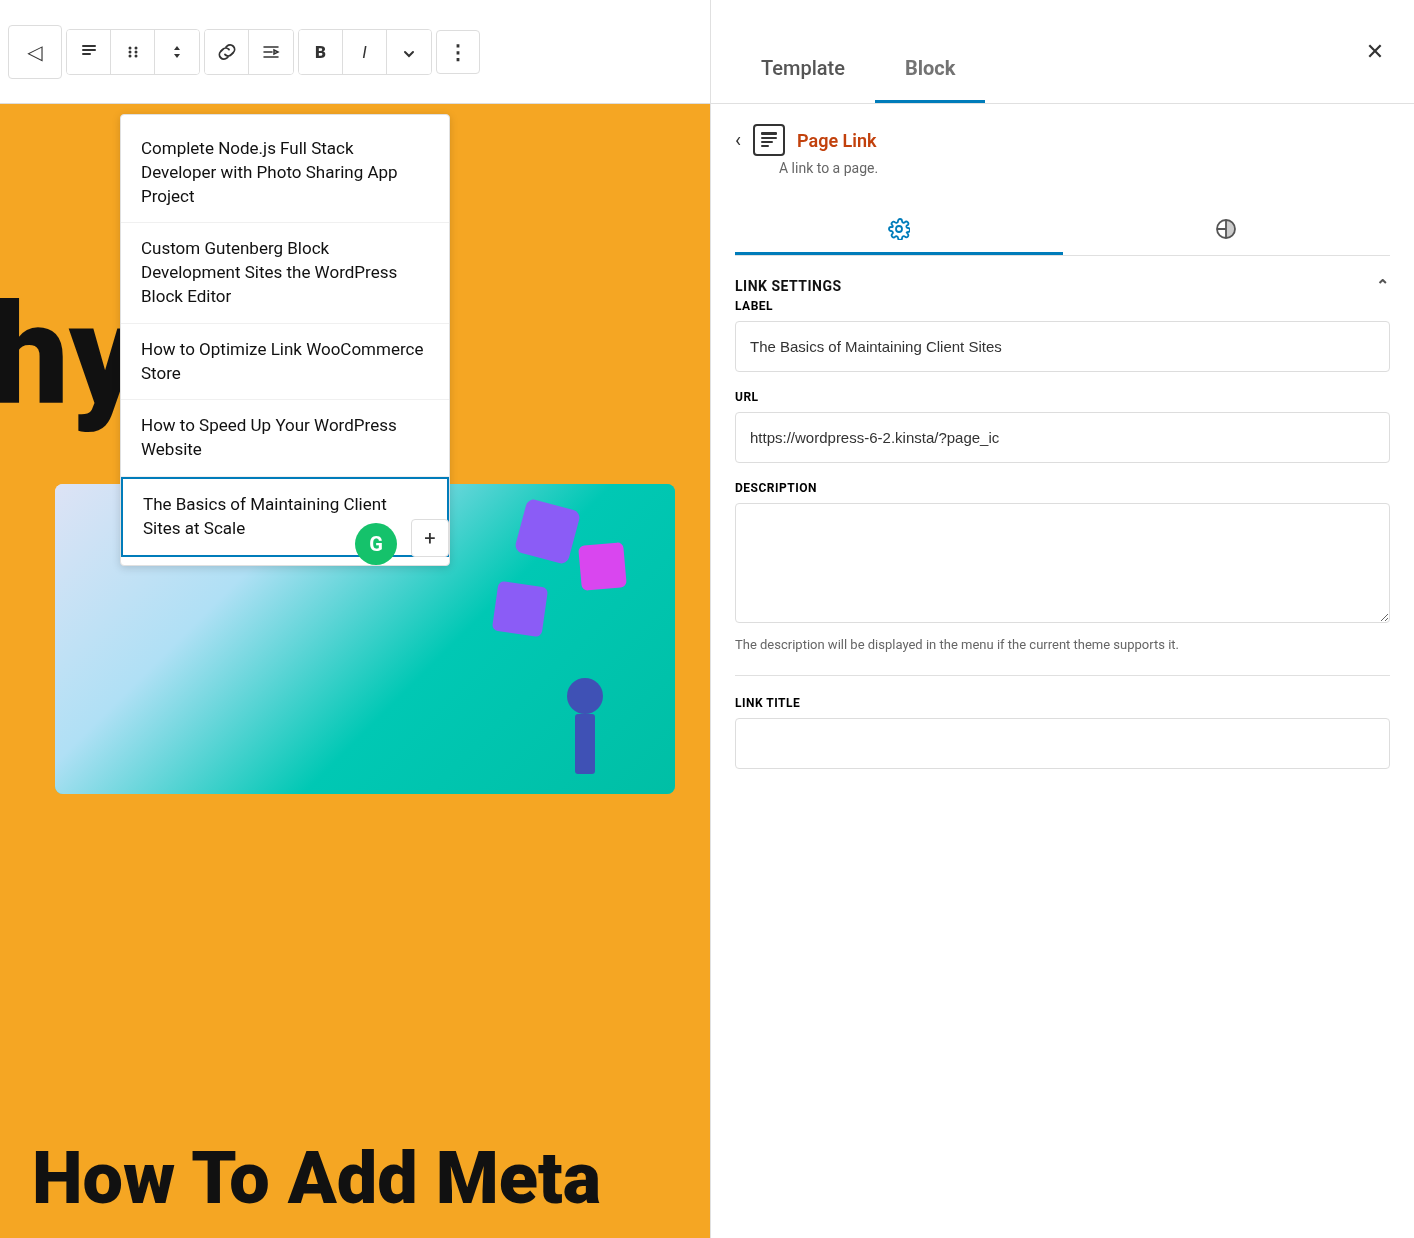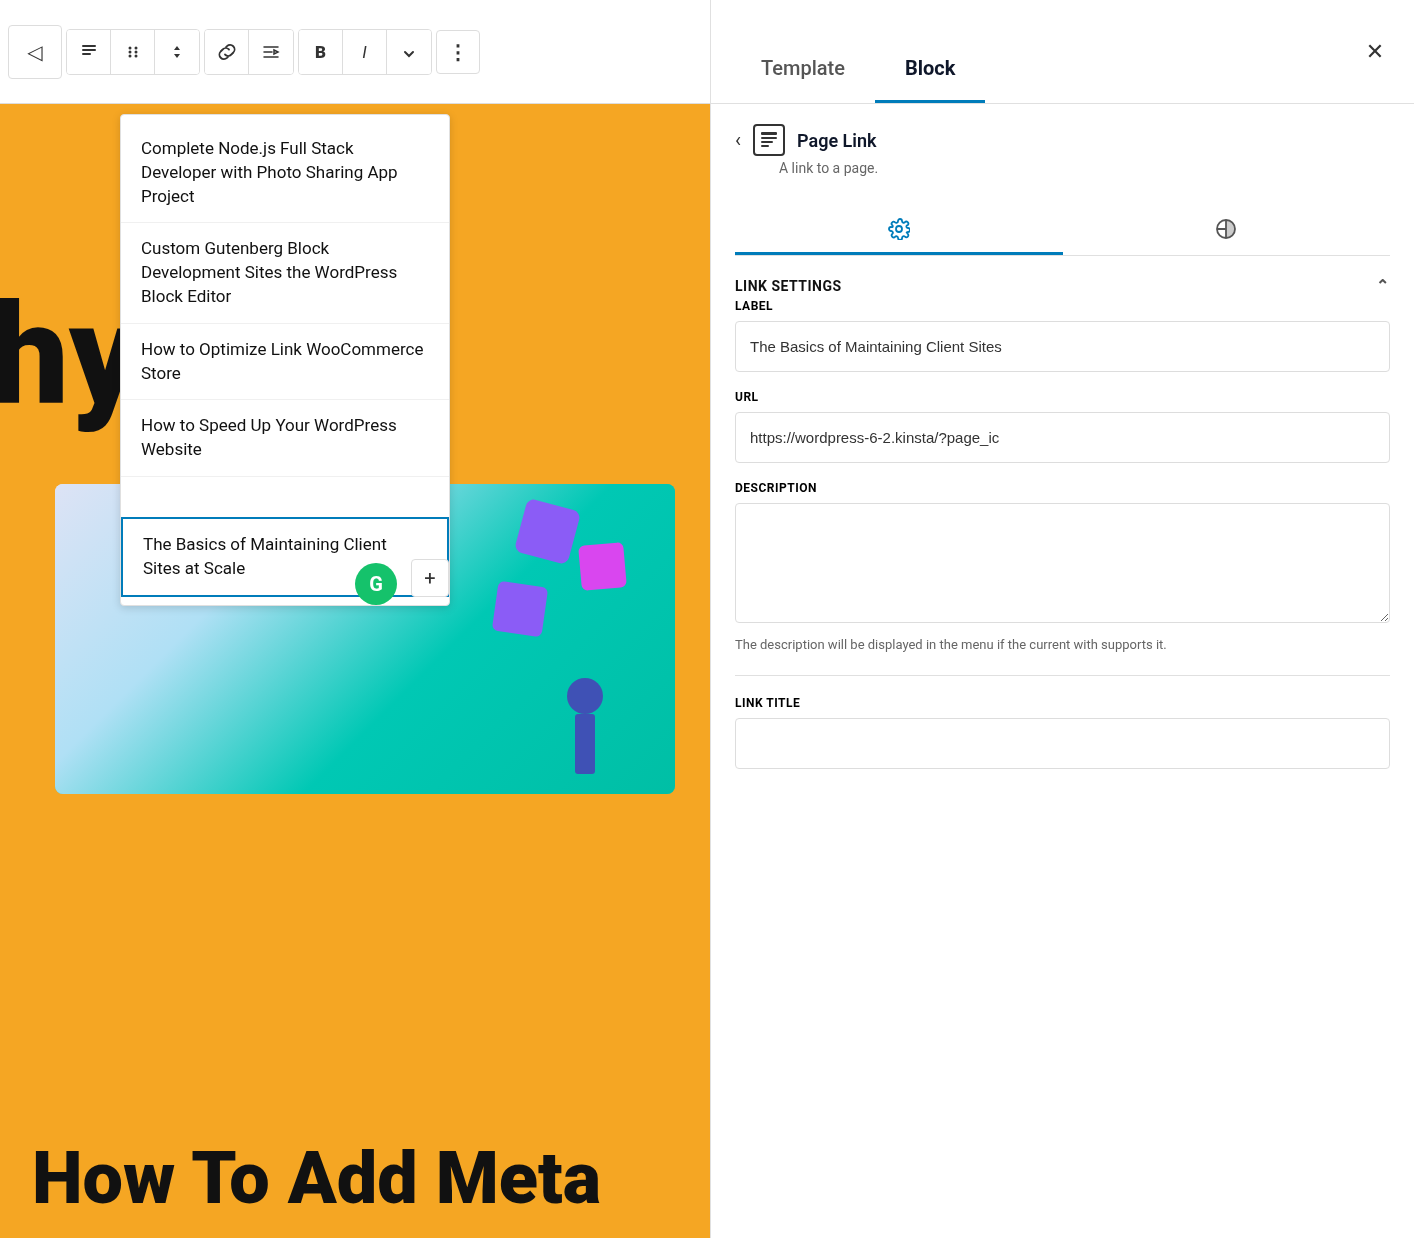--- a/index.html
+++ b/index.html
@@ -219,21 +219,21 @@
       font-size: 20px;
       font-weight: 500;
       color: #555;
       cursor: pointer;
       border-bottom: 3px solid transparent;
       height: 100%;
       display: flex;
       align-items: flex-end;
     }
     .tab.active {
-      color: #0f172a;
+      color: #737373;
       font-weight: 700;
       border-bottom: 3px solid #007cba;
     }
     .close-btn {
       width: 38px;
       height: 38px;
       display: flex;
       align-items: center;
       justify-content: center;
       font-size: 22px;
@@ -266,21 +266,21 @@
       border: 2px solid #333;
       border-radius: 4px;
       display: flex;
       align-items: center;
       justify-content: center;
       font-size: 16px;
     }
     .block-title {
       font-size: 18px;
       font-weight: 600;
-      color: #0f172a;
+      color: #c2410c;
     }
     .block-subtitle {
       font-size: 14px;
       color: #666;
       margin-left: 44px;
       margin-bottom: 29px;
     }
 
     
     .sub-tabs {
@@ -439,21 +439,21 @@
       </div>
       <div class="menu-item">
         Custom Gutenberg Block Development Sites the WordPress Block Editor
       </div>
       <div class="menu-item">
         How to Optimize Link WooCommerce Store
       </div>
       <div class="menu-item">
         How to Speed Up Your WordPress Website
       </div>
-      <div class="menu-item selected" style="position:relative;margin-top:40px;">
+      <div class="menu-item selected" style="position:relative;">
         The Basics of Maintaining Client Sites at Scale
         
         <div class="grammarly-icon" style="position:absolute;bottom:-10px;right:50px;">G</div>
         
         <div class="add-btn">+</div>
       </div>
     </div>
 
     <div class="image-area">
       <div style="position:absolute;top:0;left:0;right:0;bottom:0;background:linear-gradient(135deg,#dde3f5 0%,#b0e0f5 30%,#00c8b4 60%,#00bfa5 100%);"></div>
@@ -527,21 +527,21 @@
       </div>
 
       <div class="field-group">
         <div class="field-label">URL</div>
         <input class="field-input" type="text" value="https://wordpress-6-2.kinsta/?page_ic" style="">
       </div>
 
       <div class="field-group">
         <div class="field-label">DESCRIPTION</div>
         <textarea class="field-textarea" style=""></textarea>
-        <div class="field-hint">The description will be displayed in the menu if the current with supports it.</div>
+        <div class="field-hint">The description will be displayed in the menu if the current theme supports it.</div>
       </div>
 
       <div class="divider"></div>
 
       <div class="field-group">
         <div class="field-label">LINK TITLE</div>
         <input class="field-input" type="text" value="" style="">
       </div>
 
     </div>

